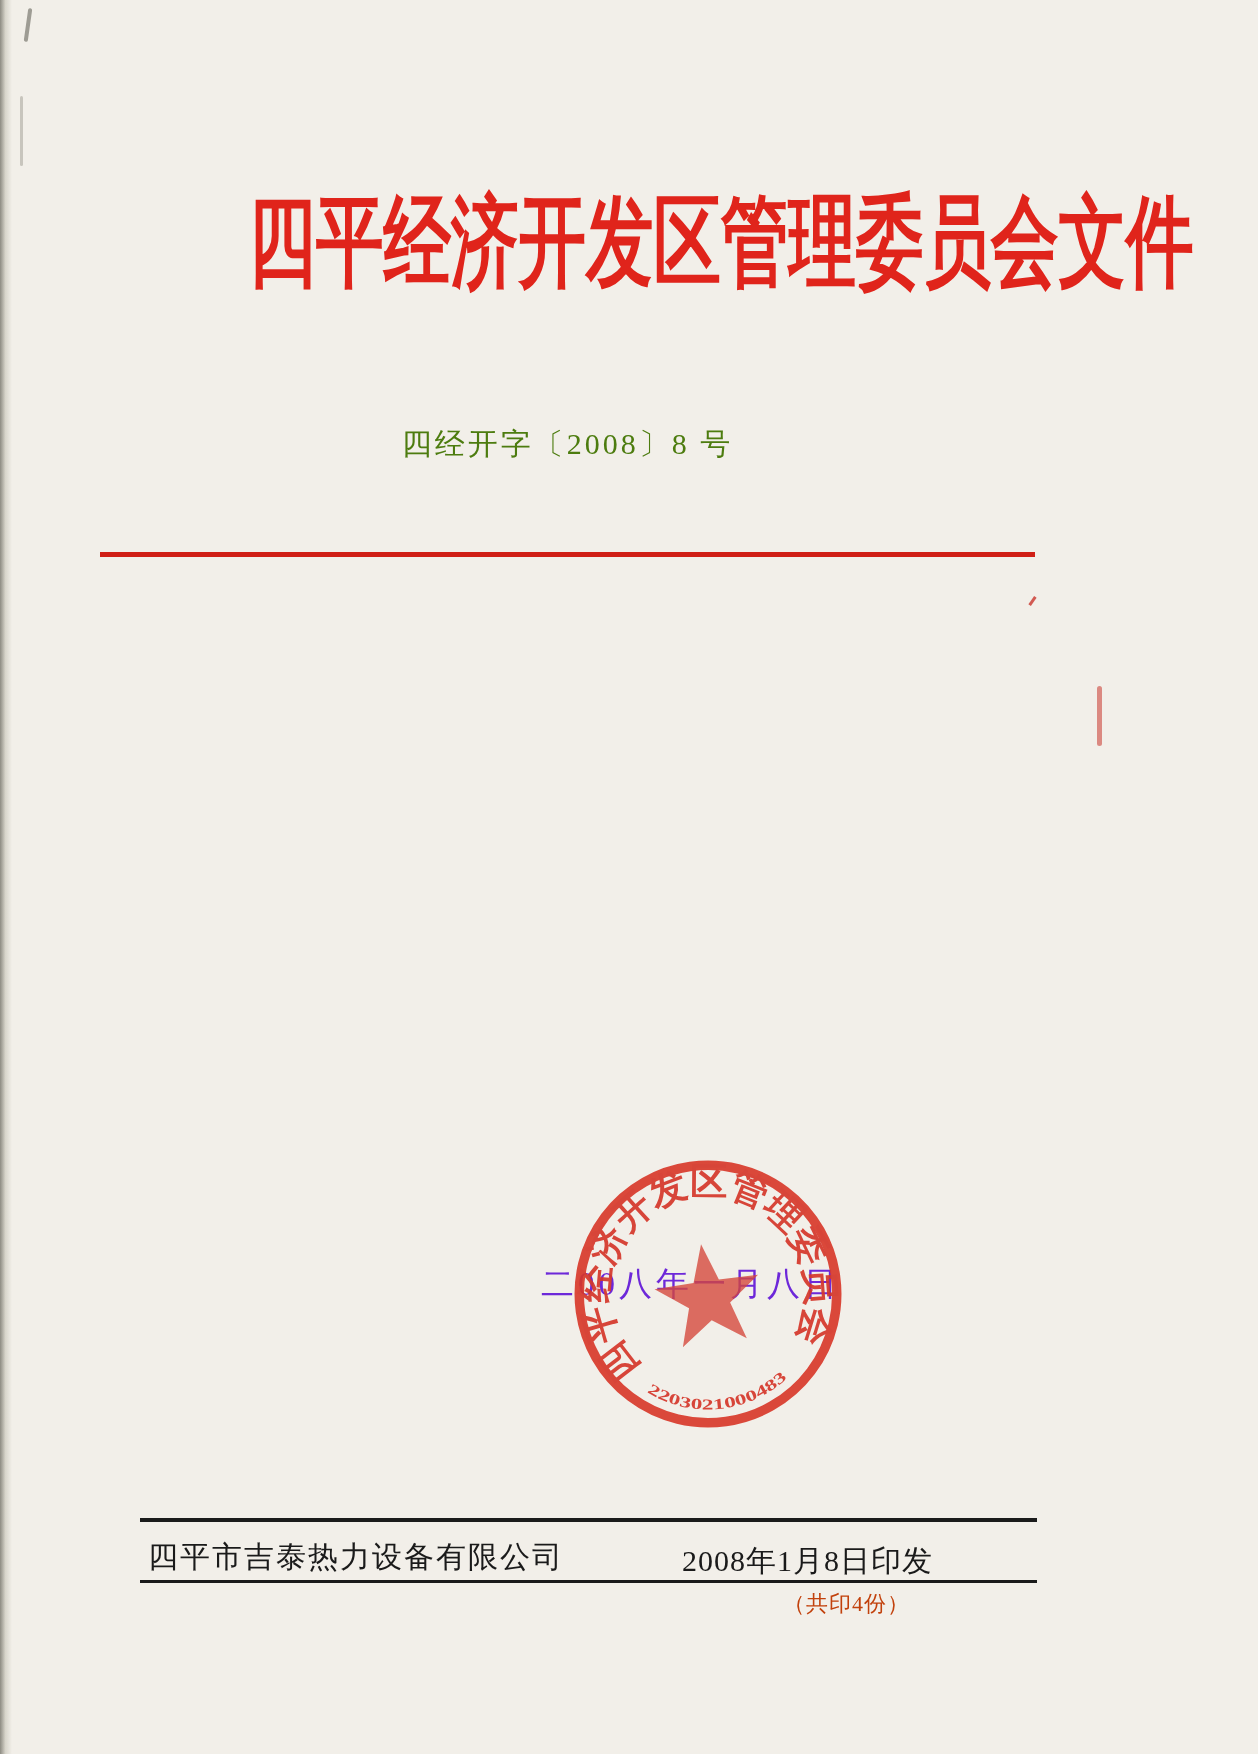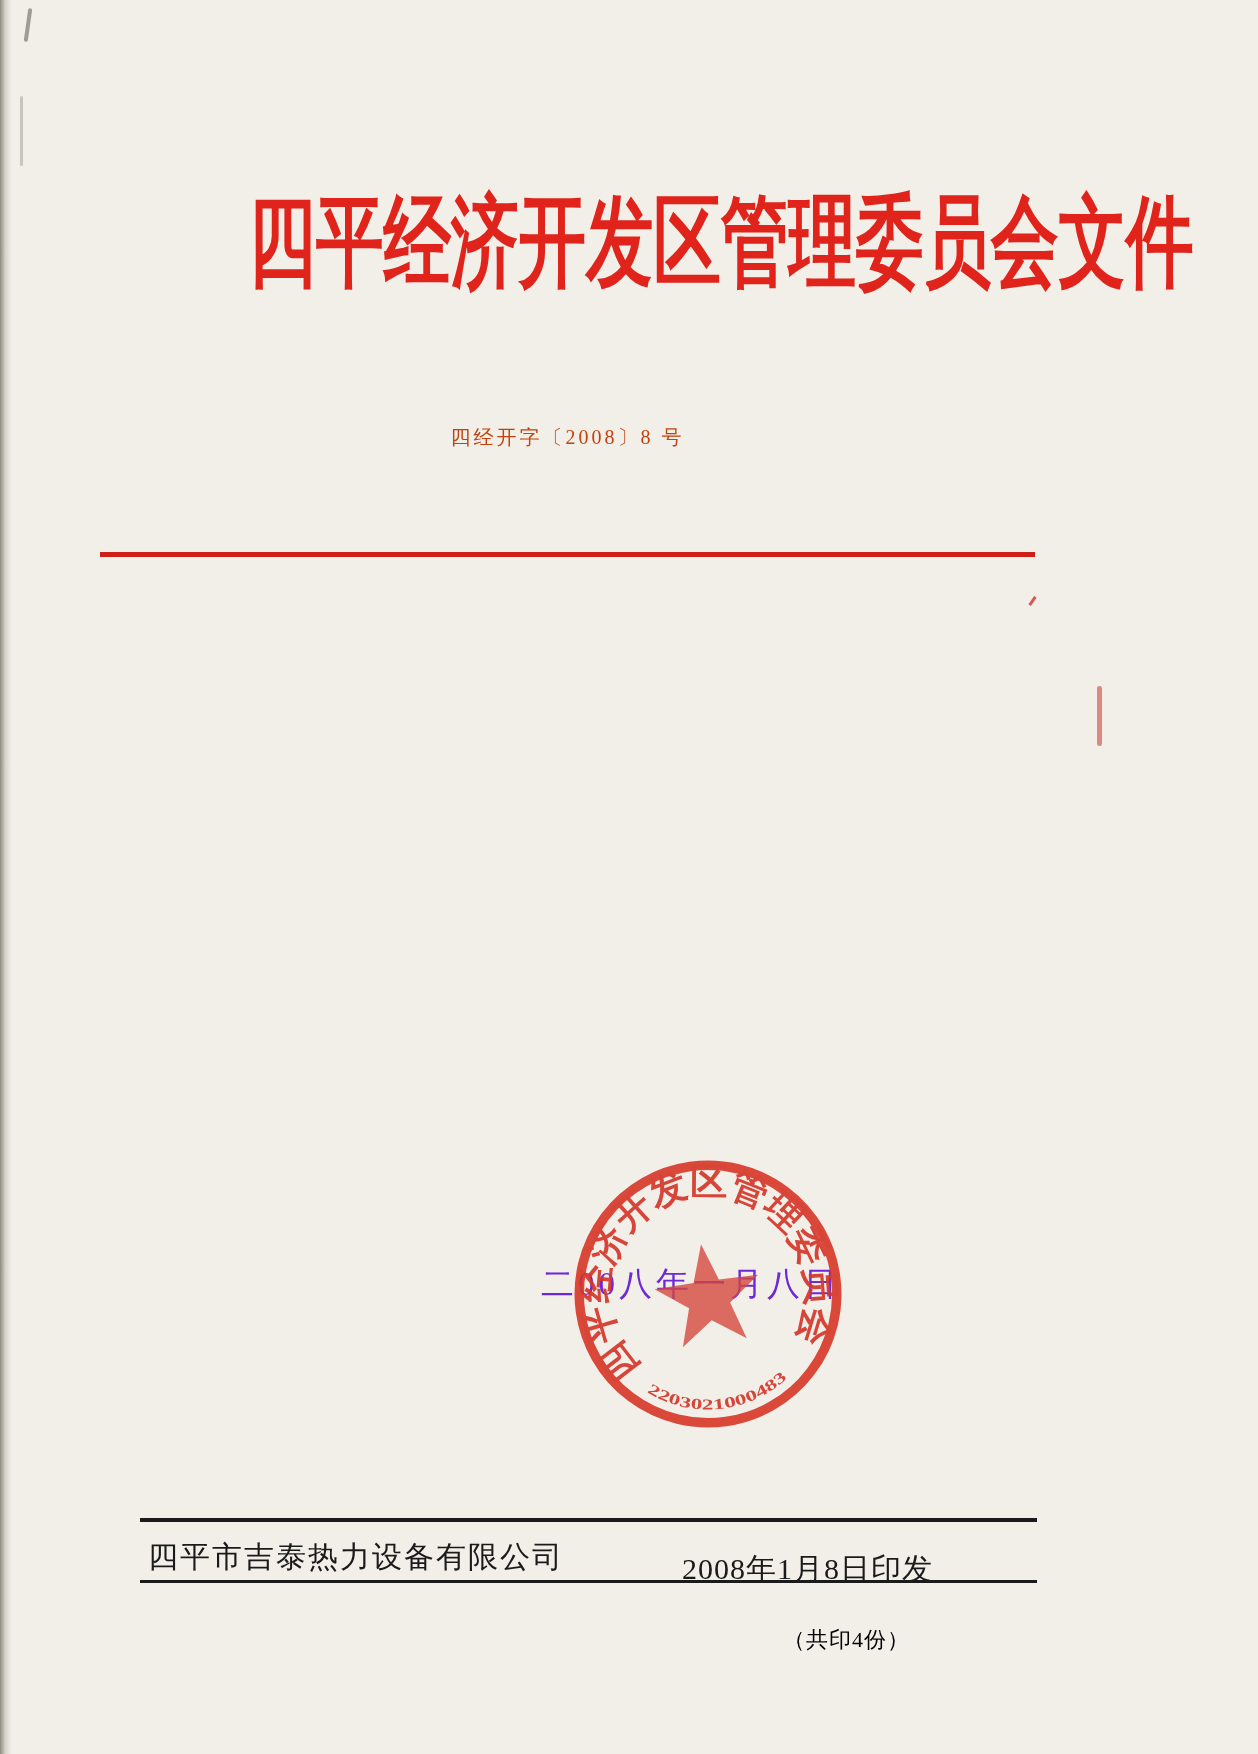--- a/index.html
+++ b/index.html
@@ -42,21 +42,21 @@
     position:absolute; top:178px; left:95px; width:945px;
     margin:0; text-align:center; white-space:nowrap;
     font-size:100px; line-height:1.3; font-weight:bold;
     color:#e0241b;
     transform:scaleX(.675); transform-origin:50% 50%;
     font-family:"Liberation Serif","DejaVu Serif",serif;
   }
 
   .doc-number {
     position:absolute; top:424px; left:95px; width:945px;
-    text-align:center; font-size:20px; letter-spacing:3px; color:#c2410c;
+    text-align:center; font-size:30px; letter-spacing:3px; color:#4d7c0f;
   }
 
   .red-rule {
     position:absolute; top:552px; left:100px; width:935px; height:5px;
     background:#d01f16;
   }
 
   .subject-title {
     position:absolute; top:600px; left:95px; width:945px; margin:0;
     text-align:center; font-size:37px; font-weight:700; letter-spacing:2px;
@@ -92,25 +92,25 @@
     letter-spacing:2px;
   }
   .subject-words .w1 { margin-left:44px; }
   .subject-words .w2 { margin-left:50px; }
 
   .rule-top    { position:absolute; top:1518px; left:140px; width:897px; height:4px; background:#1b1b1b; }
   .rule-bottom { position:absolute; top:1580px; left:140px; width:897px; height:3px; background:#1b1b1b; }
 
   .footer-row { position:absolute; top:1537px; left:140px; width:897px; height:42px; font-size:30px; }
   .footer-row .office     { position:absolute; left:8px;  top:0; letter-spacing:2px; }
-  .footer-row .print-date { position:absolute; right:104px; top:12px; letter-spacing:1px; }
+  .footer-row .print-date { position:absolute; right:104px; top:4px; letter-spacing:1px; }
 
   .copies {
     position:absolute; top:1589px; left:783px;
-    font-size:22px; letter-spacing:1px; color:#000000;margin-top:36px;
+    font-size:22px; letter-spacing:1px; color:#c2410c;
   }
 </style>
 </head>
 <body>
 
 <div class="page">
 
   <div class="edge-left"></div>
   <div class="edge-mark-1"></div>
   <div class="edge-mark-2"></div>

